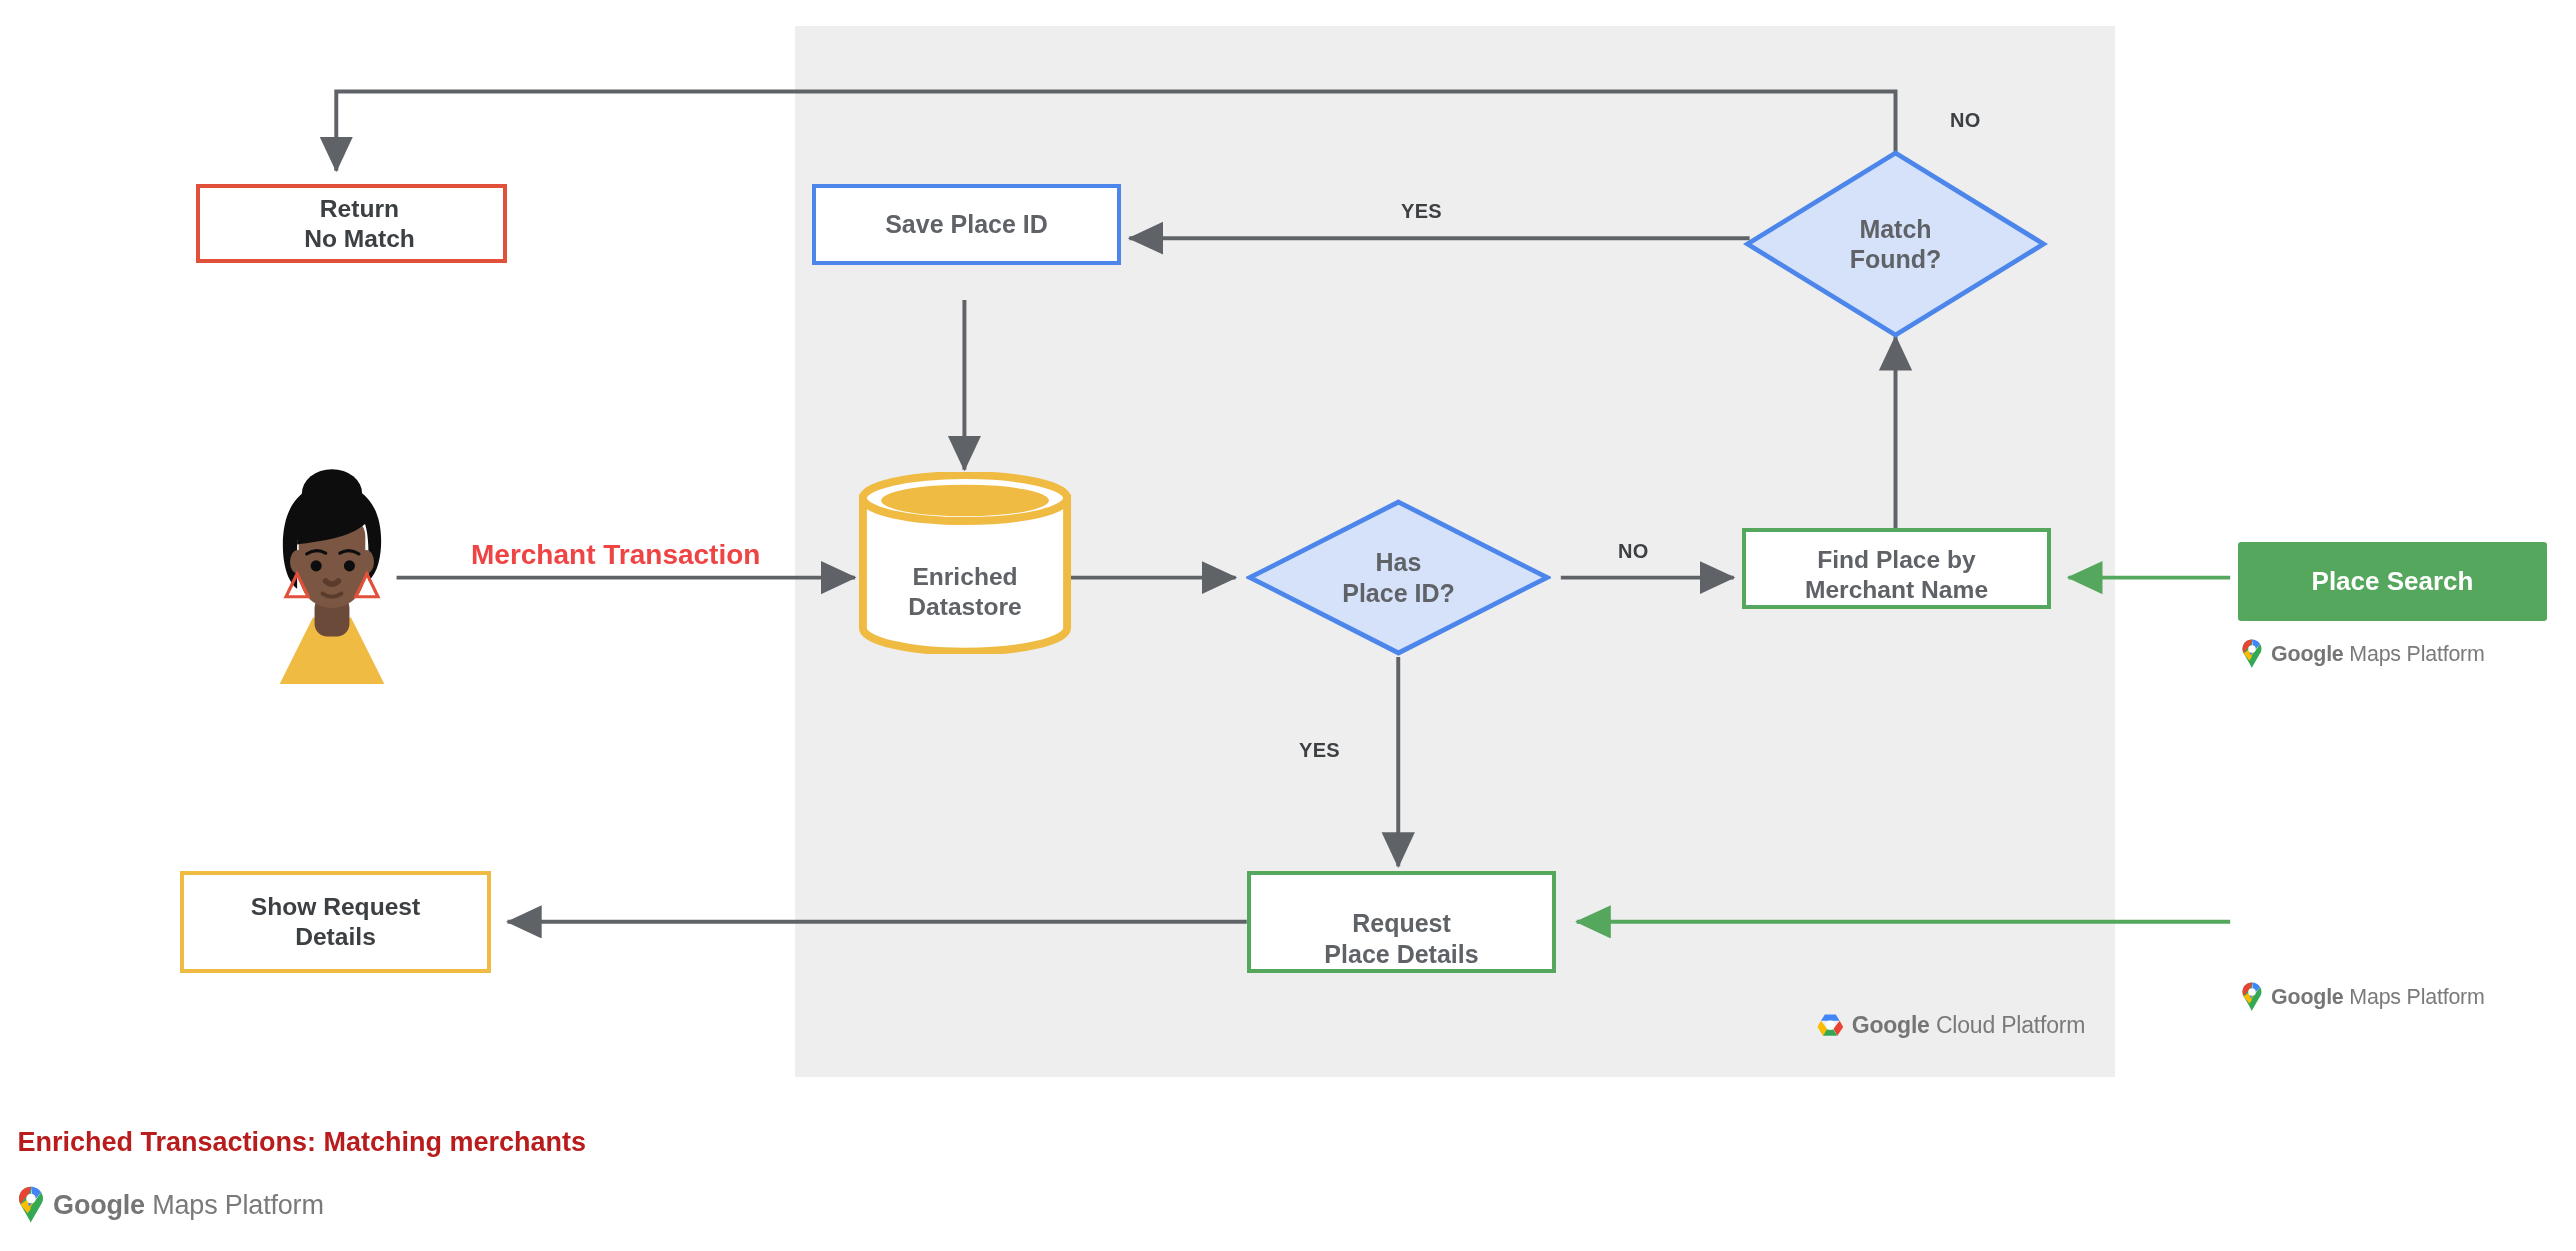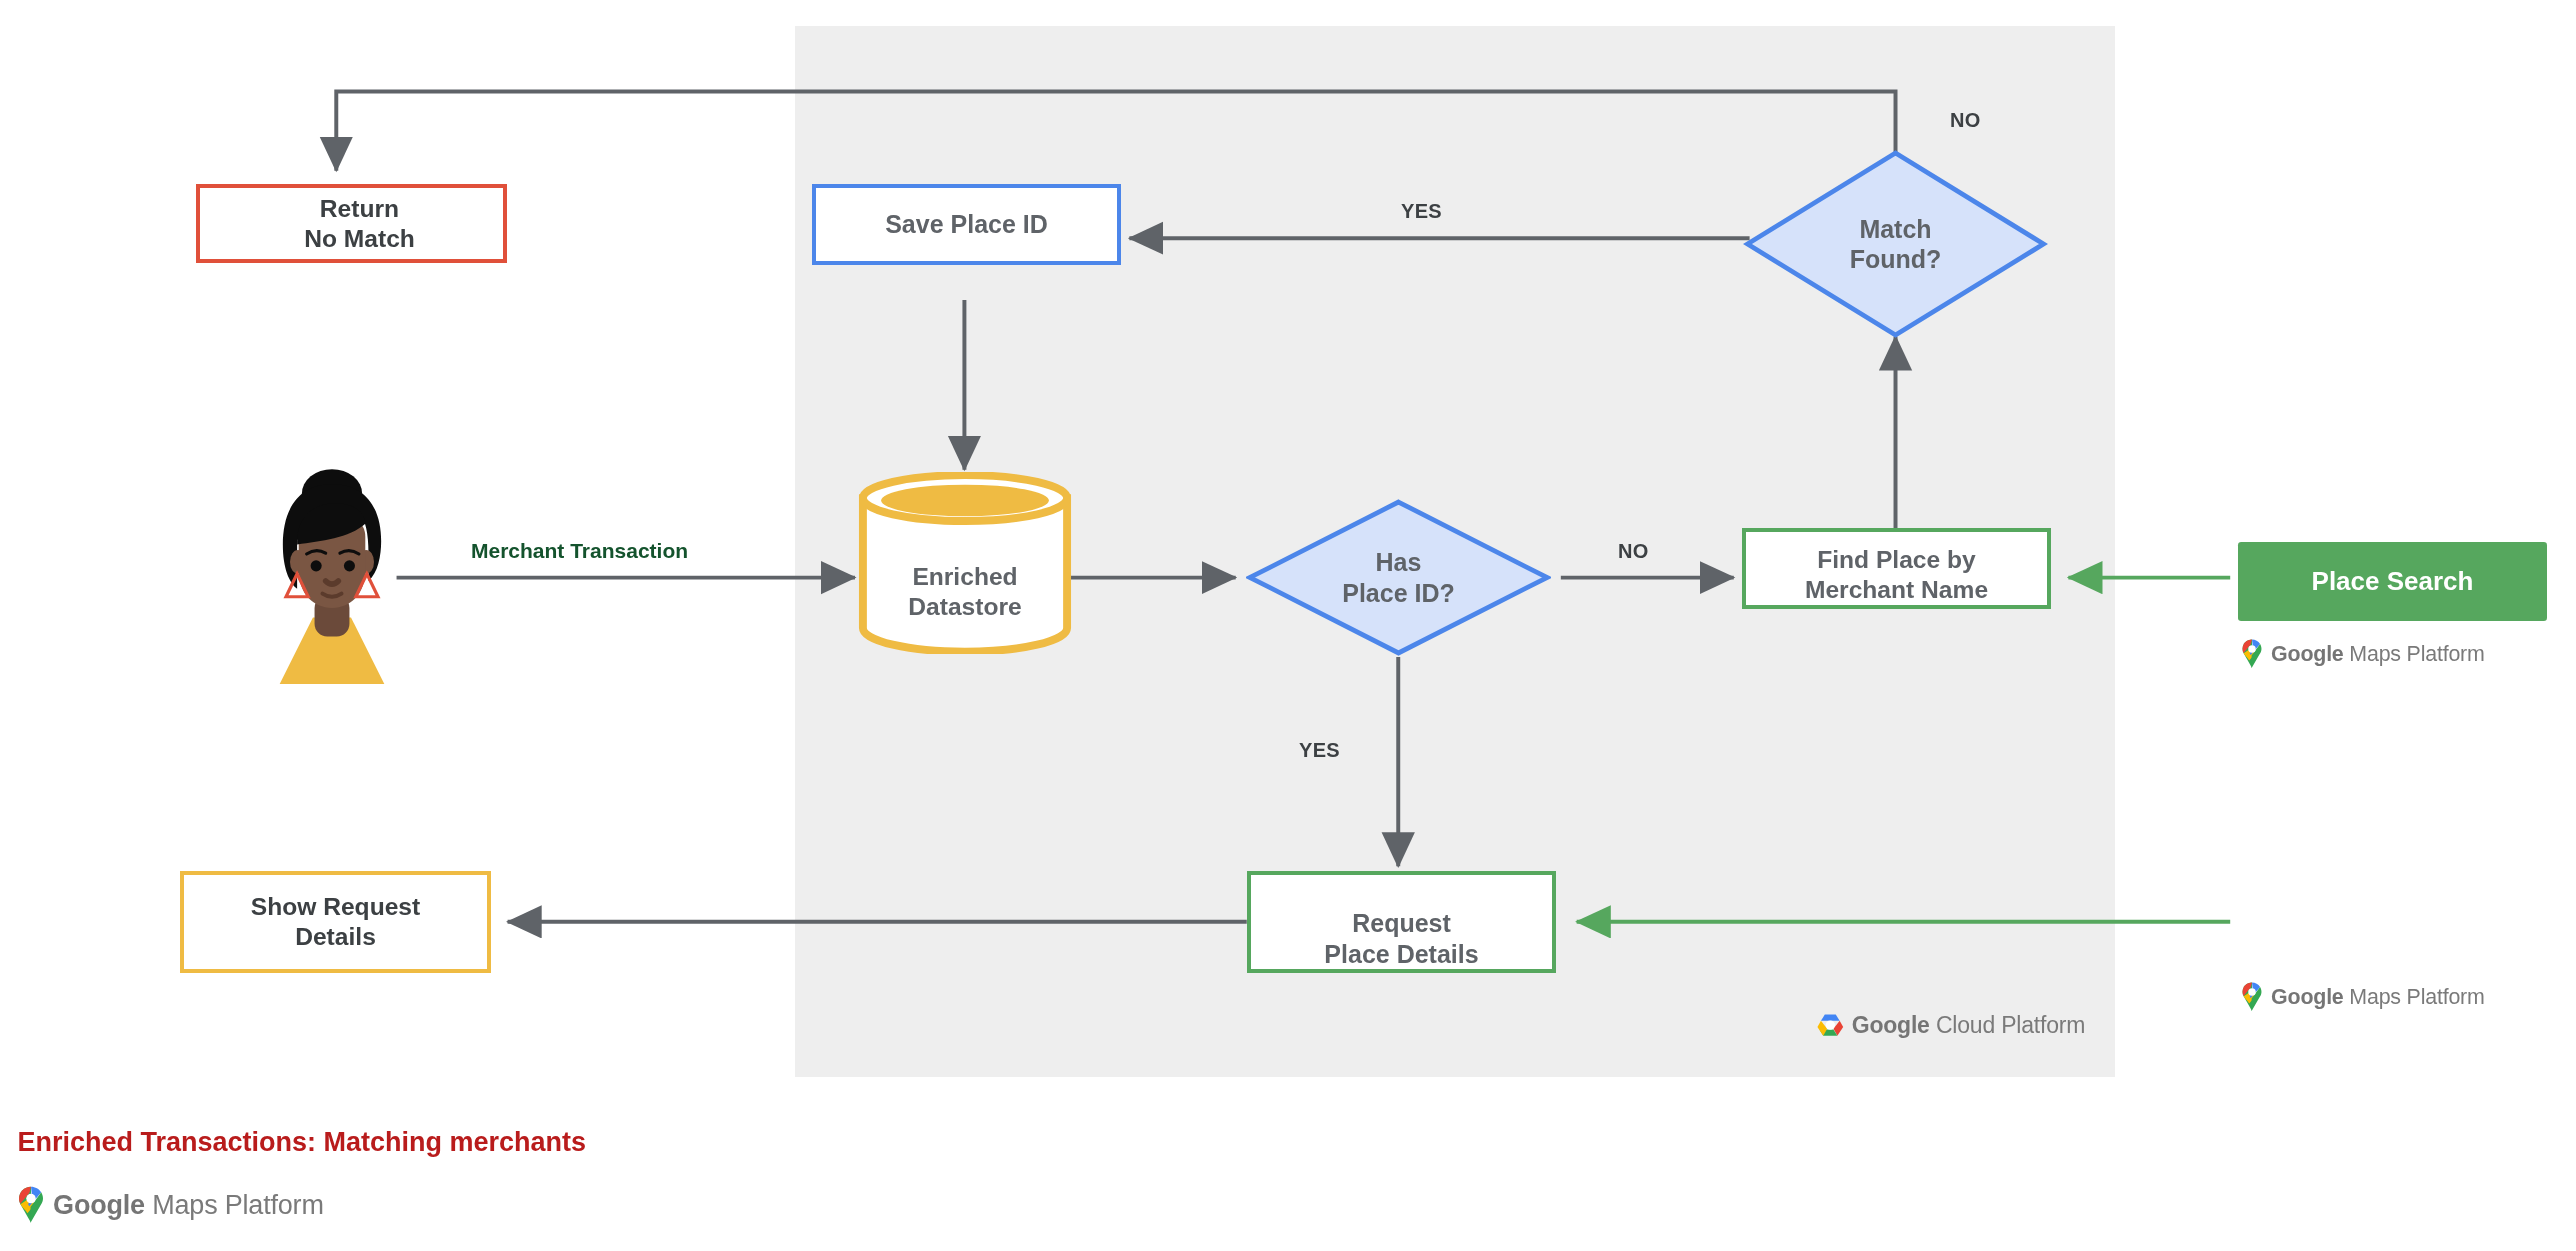--- a/index.html
+++ b/index.html
@@ -18,21 +18,21 @@
   .box-blue{border:4.8px solid #4C86EA;}
   .box-yellow{border:4.8px solid #EFBB43;color:#3c4043;}
   .box-green{border:4.8px solid #56A75E;align-items:flex-end;}
   .box-solid-green{background:#56A75E;color:#ffffff;border-radius:3.2px;}
 
   .diamond-wrap{position:absolute;}
   .diamond-label{position:absolute;left:0;top:0;width:100%;height:100%;display:flex;align-items:center;
                  justify-content:center;text-align:center;color:#5f6368;font-weight:bold;line-height:1.22;}
 
   .edge-label{position:absolute;color:#3c4043;font-weight:bold;font-size:20px;letter-spacing:0.3px;}
-  .flow-label{position:absolute;color:#14532d;font-weight:bold;font-size:21px;}
+  .flow-label{position:absolute;color:#ef4444;font-weight:bold;font-size:28px;}
 
   .logo{position:absolute;display:flex;align-items:center;gap:7.1px;}
   .logo-text{font-size:21.4px;color:#7a7a7a;white-space:nowrap;letter-spacing:-0.2px;}
   .logo-text b{font-weight:bold;color:#757575;}
 
   #caption{position:absolute;left:17.4px;top:1127px;font-size:27px;font-weight:bold;color:#b91c1c;white-space:nowrap;}
   #footer-logo{position:absolute;left:16px;top:1186px;}
   #footer-logo .logo-text{font-size:27px;}
 </style>
 </head>

